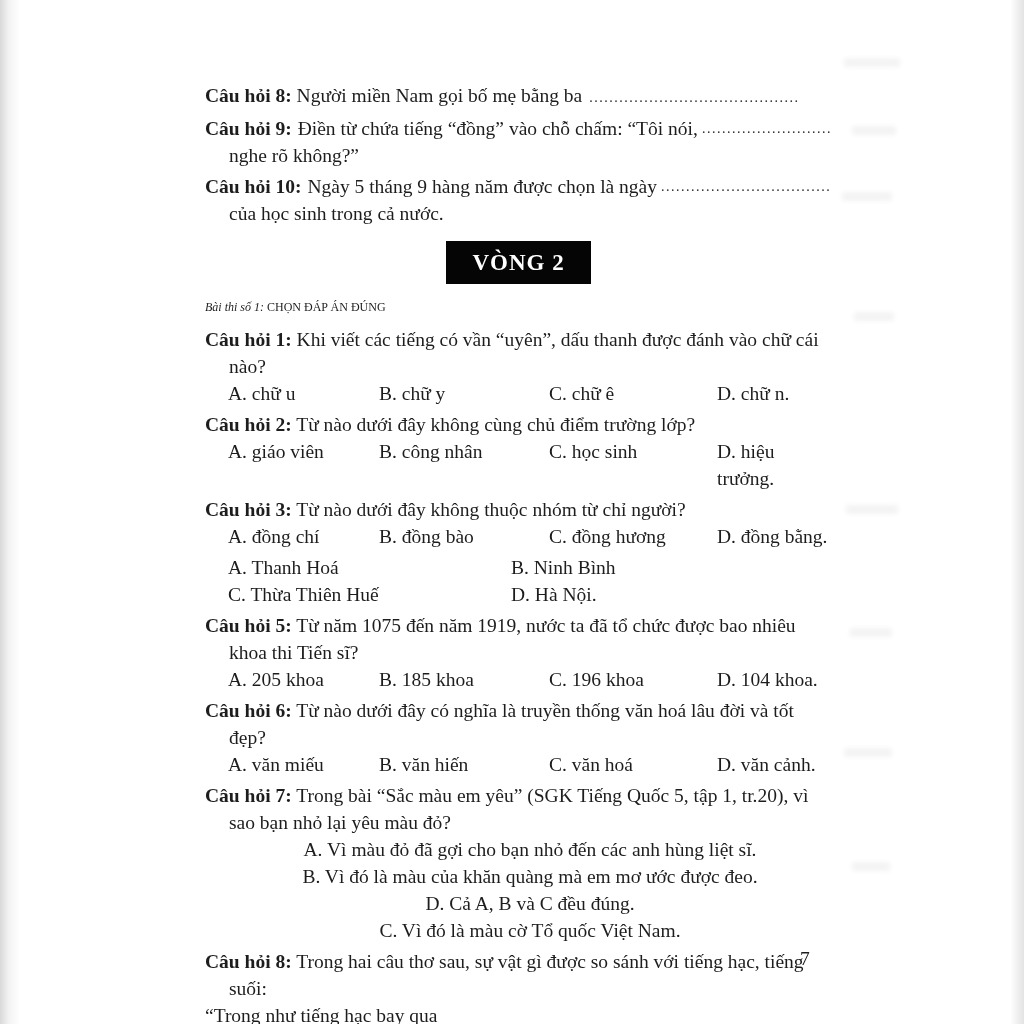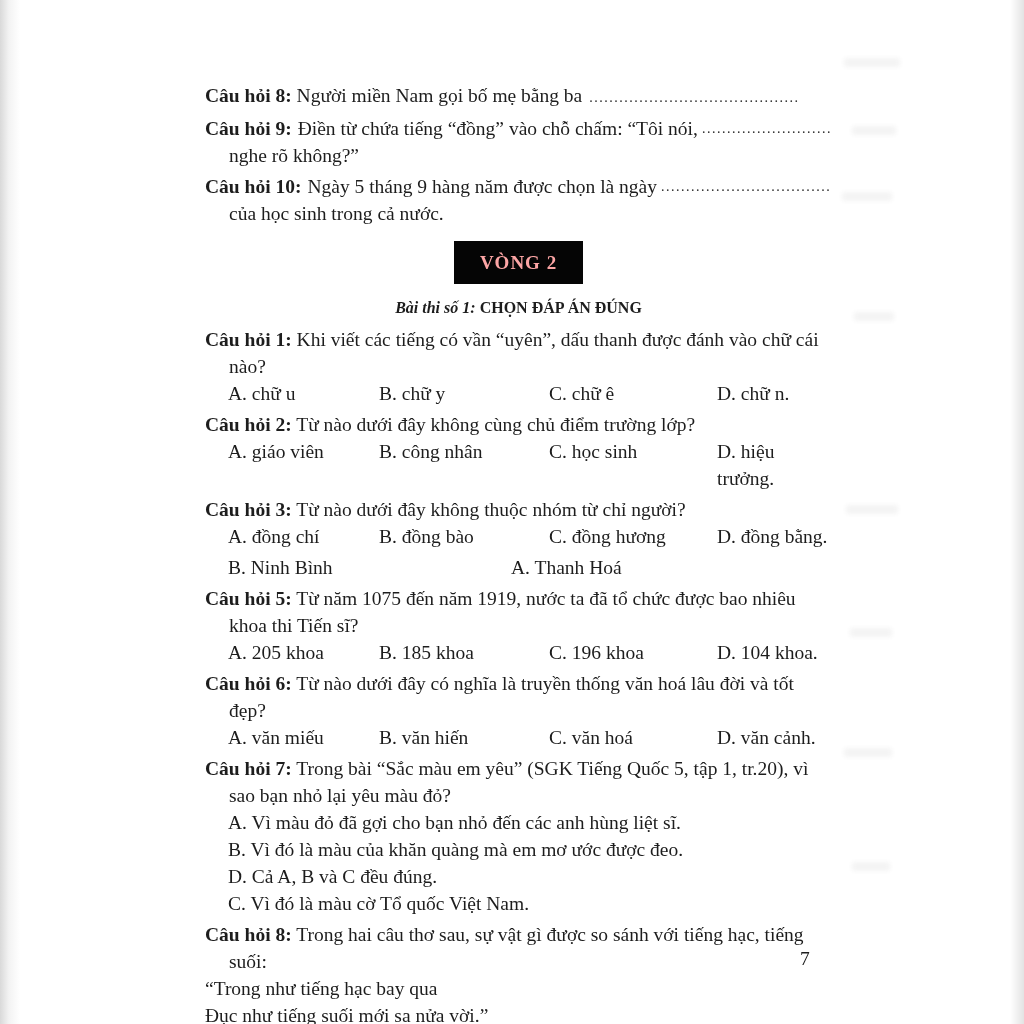--- a/index.html
+++ b/index.html
@@ -37,36 +37,36 @@
   .dotline .qlabel{ margin-right:6px; flex:0 0 auto; }
   .dotline .qtext{ flex:0 0 auto; }
   .dots{
     font-size:0.72em; letter-spacing:1.5px; color:#2a2a2a;
     white-space:nowrap; overflow:hidden;
   }
   .dots-fill{ flex:1 1 auto; margin-left:4px; }
   .dots-inline{ margin-left:2px; }
   .badge-wrap{ text-align:center; margin:14px 0 10px; }
   .badge{
-    display:inline-block; background:#050505; color:#fca5a5;
-    font-weight:bold; font-size:19px; letter-spacing:1px;
+    display:inline-block; background:#050505; color:#ffffff;
+    font-weight:bold; font-size:23px; letter-spacing:1px;
     padding:8px 26px;
   }
-  .section-title{ text-align:center; font-weight:bold; margin-bottom:5px; font-size:16px; }
+  .section-title{ text-align:left; font-weight:normal; margin-bottom:5px; font-size:12px; }
   .section-title .prefix{ font-style:italic; }
   .opts4{
     display:grid; grid-template-columns:133px 152px 150px auto;
     padding-left:23px;
     gap:18px;
   }
   .opts2{
     display:grid; grid-template-columns:283px auto;
     padding-left:23px;
   }
-  .opt-line{ padding-left:23px; }
+  .opt-line{ padding-left:23px;text-align:center; }
   .poem-line{ text-align:left; }
   .page-number{
     position:absolute; left:800px; top:948px;
     font-size:19.5px;
   }
 </style>
 </head>
 <body>
 
 <div class="scan-edge-left"></div>
@@ -152,22 +152,26 @@
     <div class="opts4">
       <span>A. đồng chí</span>
       <span>B. đồng bào</span>
       <span>C. đồng hương</span>
       <span>D. đồng bằng.</span>
     </div>
   </div>
 
   <div class="qb">
     <div class="opts2">
+      <span>A. Thanh Hoá</span>
       <span>B. Ninh Bình</span>
-      <span>A. Thanh Hoá</span>
+    </div>
+    <div class="opts2">
+      <span>C. Thừa Thiên Huế</span>
+      <span>D. Hà Nội.</span>
     </div>
   </div>
 
   <div class="qb">
     <p class="hang">
       <b class="qlabel">Câu hỏi 5:</b>
       <span>Từ năm 1075 đến năm 1919, nước ta đã tổ chức được bao nhiêu khoa thi Tiến sĩ?</span>
     </p>
     <div class="opts4">
       <span>A. 205 khoa</span>

